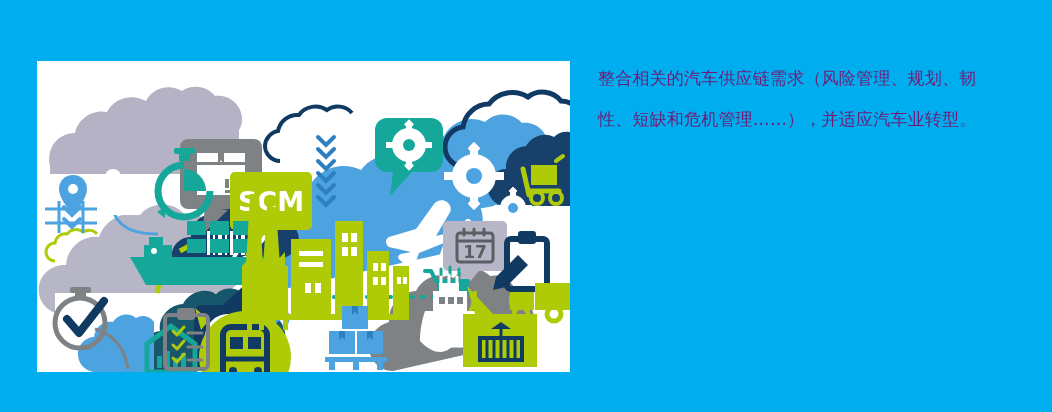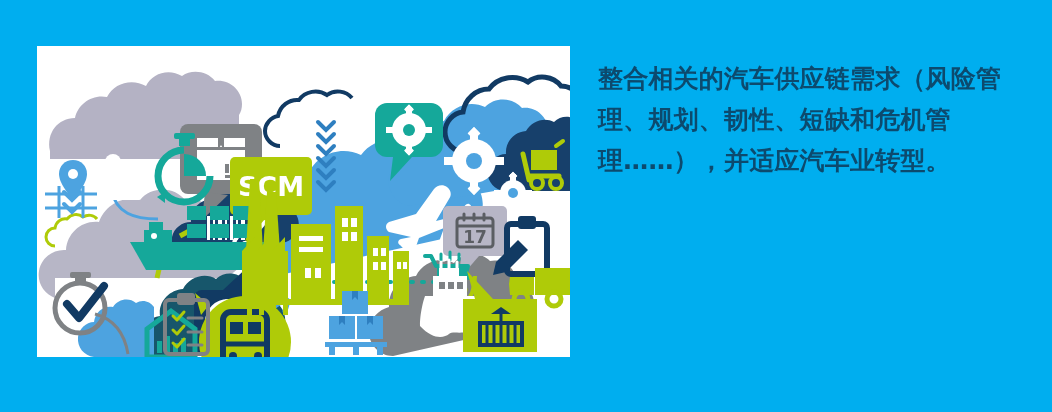--- a/index.html
+++ b/index.html
@@ -19,21 +19,21 @@
     width: 1052px;
     height: 412px;
     background: #00AEEF;
     box-sizing: border-box;
   }
 
   
   #illustration-panel {
     position: absolute;
     left: 37px;
-    top: 46px;
+    top: 61px;
     width: 533px;
     height: 311px;
     background: #FFFFFF;
     overflow: hidden;
   }
   #illustration-svg {
     display: block;
     width: 533px;
     height: 311px;
   }
@@ -42,24 +42,24 @@
   #text-column {
     position: absolute;
     left: 598px;
     top: 58px;
     width: 412px;
     height: 310px;
   }
 
   #headline {
     margin: 0;
-    font-size: 25px;
+    font-size: 17px;
     line-height: 41px;
-    font-weight: bold;
-    color: #0c4a6e;
+    font-weight: normal;
+    color: #701a75;
     letter-spacing: 0.2px;
     text-align: left;
     white-space: pre-wrap;
   }
 
   #body-paragraph {
     margin: 0;
     position: absolute;
     top: 168px;
     left: 0;

